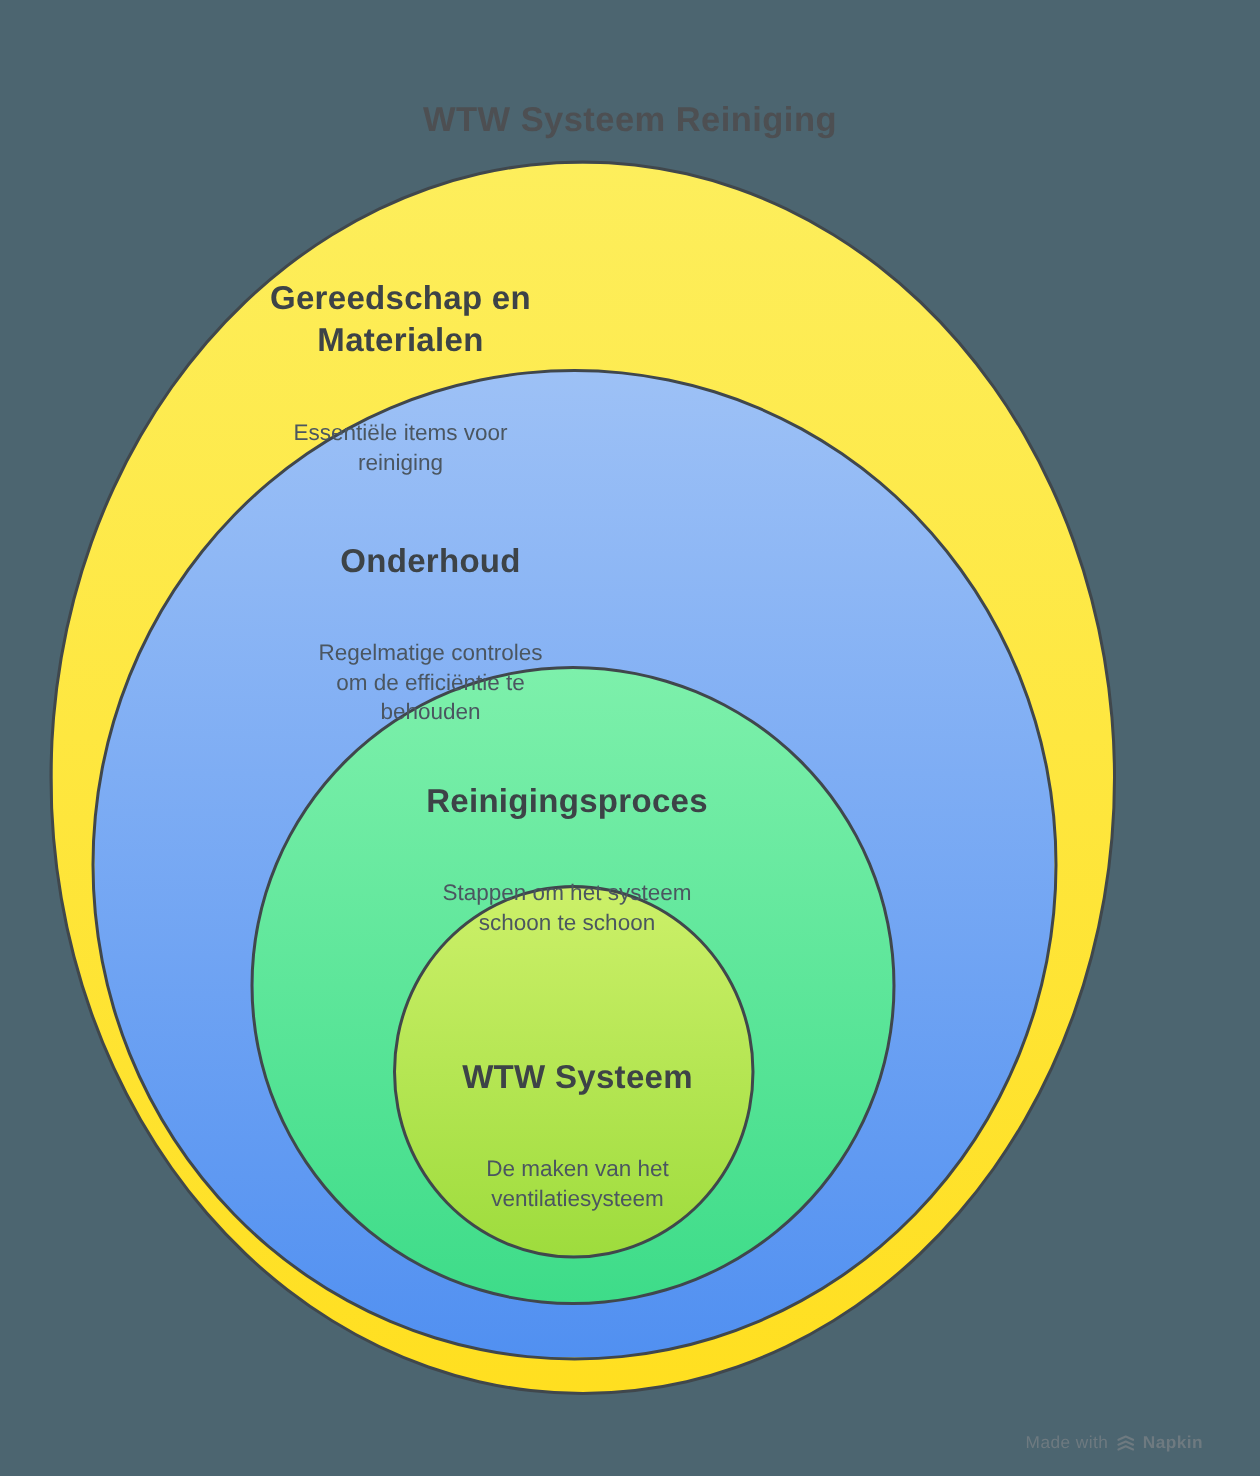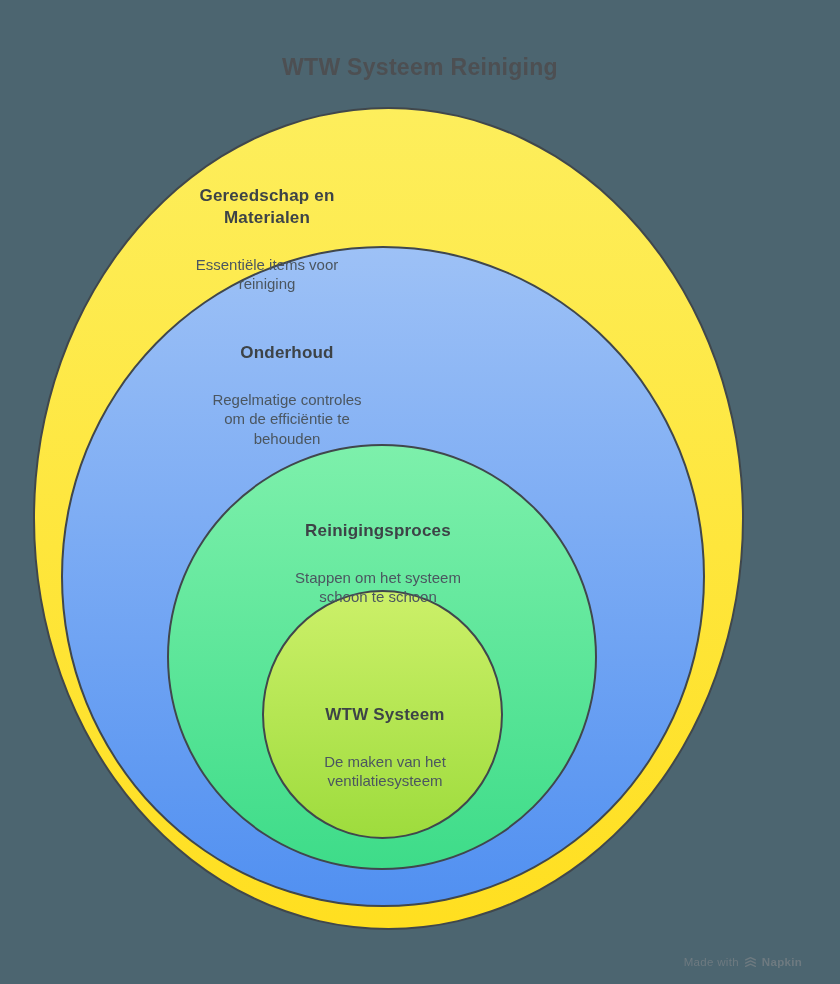--- a/index.html
+++ b/index.html
@@ -11,21 +11,21 @@
     position: relative;
     width: 840px;
     height: 984px;
     overflow: hidden;
     background: var(--background, #4c6570);
   }
   .title {
     position: absolute;
     left: 0; right: 0;
     top: 54px;
-    margin: 0;
+    margin: 12px;
     text-align: center;
     font-size: 23px;
     font-weight: 700;
     letter-spacing: 0.3px;
     color: var(--title, #4d4f52);
   }
   .ring {
     position: absolute;
     border-radius: 50%;
     border: 2.5px solid var(--ellipse-border, #40474c);
@@ -35,36 +35,36 @@
   .ring1 { left: 61px;  top: 246px; width: 644px; height: 661px; }
   .ring2 { left: 167px; top: 444px; width: 430px; height: 426px; }
   .ring3 { left: 262px; top: 590px; width: 241px; height: 249px; }
   .label {
     position: absolute;
     transform: translateX(-50%);
     text-align: center;
     white-space: pre-line;
   }
   .label .heading {
-    font-size: 17px;
+    font-size: 22px;
     font-weight: 700;
     line-height: 1.28;
     letter-spacing: 0.2px;
     color: var(--heading, #3d4347);
     white-space: pre-line;
   }
   .label .desc {
-    margin-top: 8px;
+    margin-top: 20px;
     font-size: 15px;
     line-height: 1.3;
     color: var(--body, #4b5660);
     white-space: pre-line;
   }
   .label0 { left: 267px; top: 167px; }
-  .label1 { left: 287px; top: 324px; }
+  .label1 { left: 287px; top: 342px; }
   .label2 { left: 378px; top: 502px; }
   .label3 { left: 385px; top: 686px; }
   .watermark {
     position: absolute;
     right: 38px;
     bottom: 16px;
     display: flex;
     align-items: center;
     gap: 5px;
     font-size: 11.5px;

